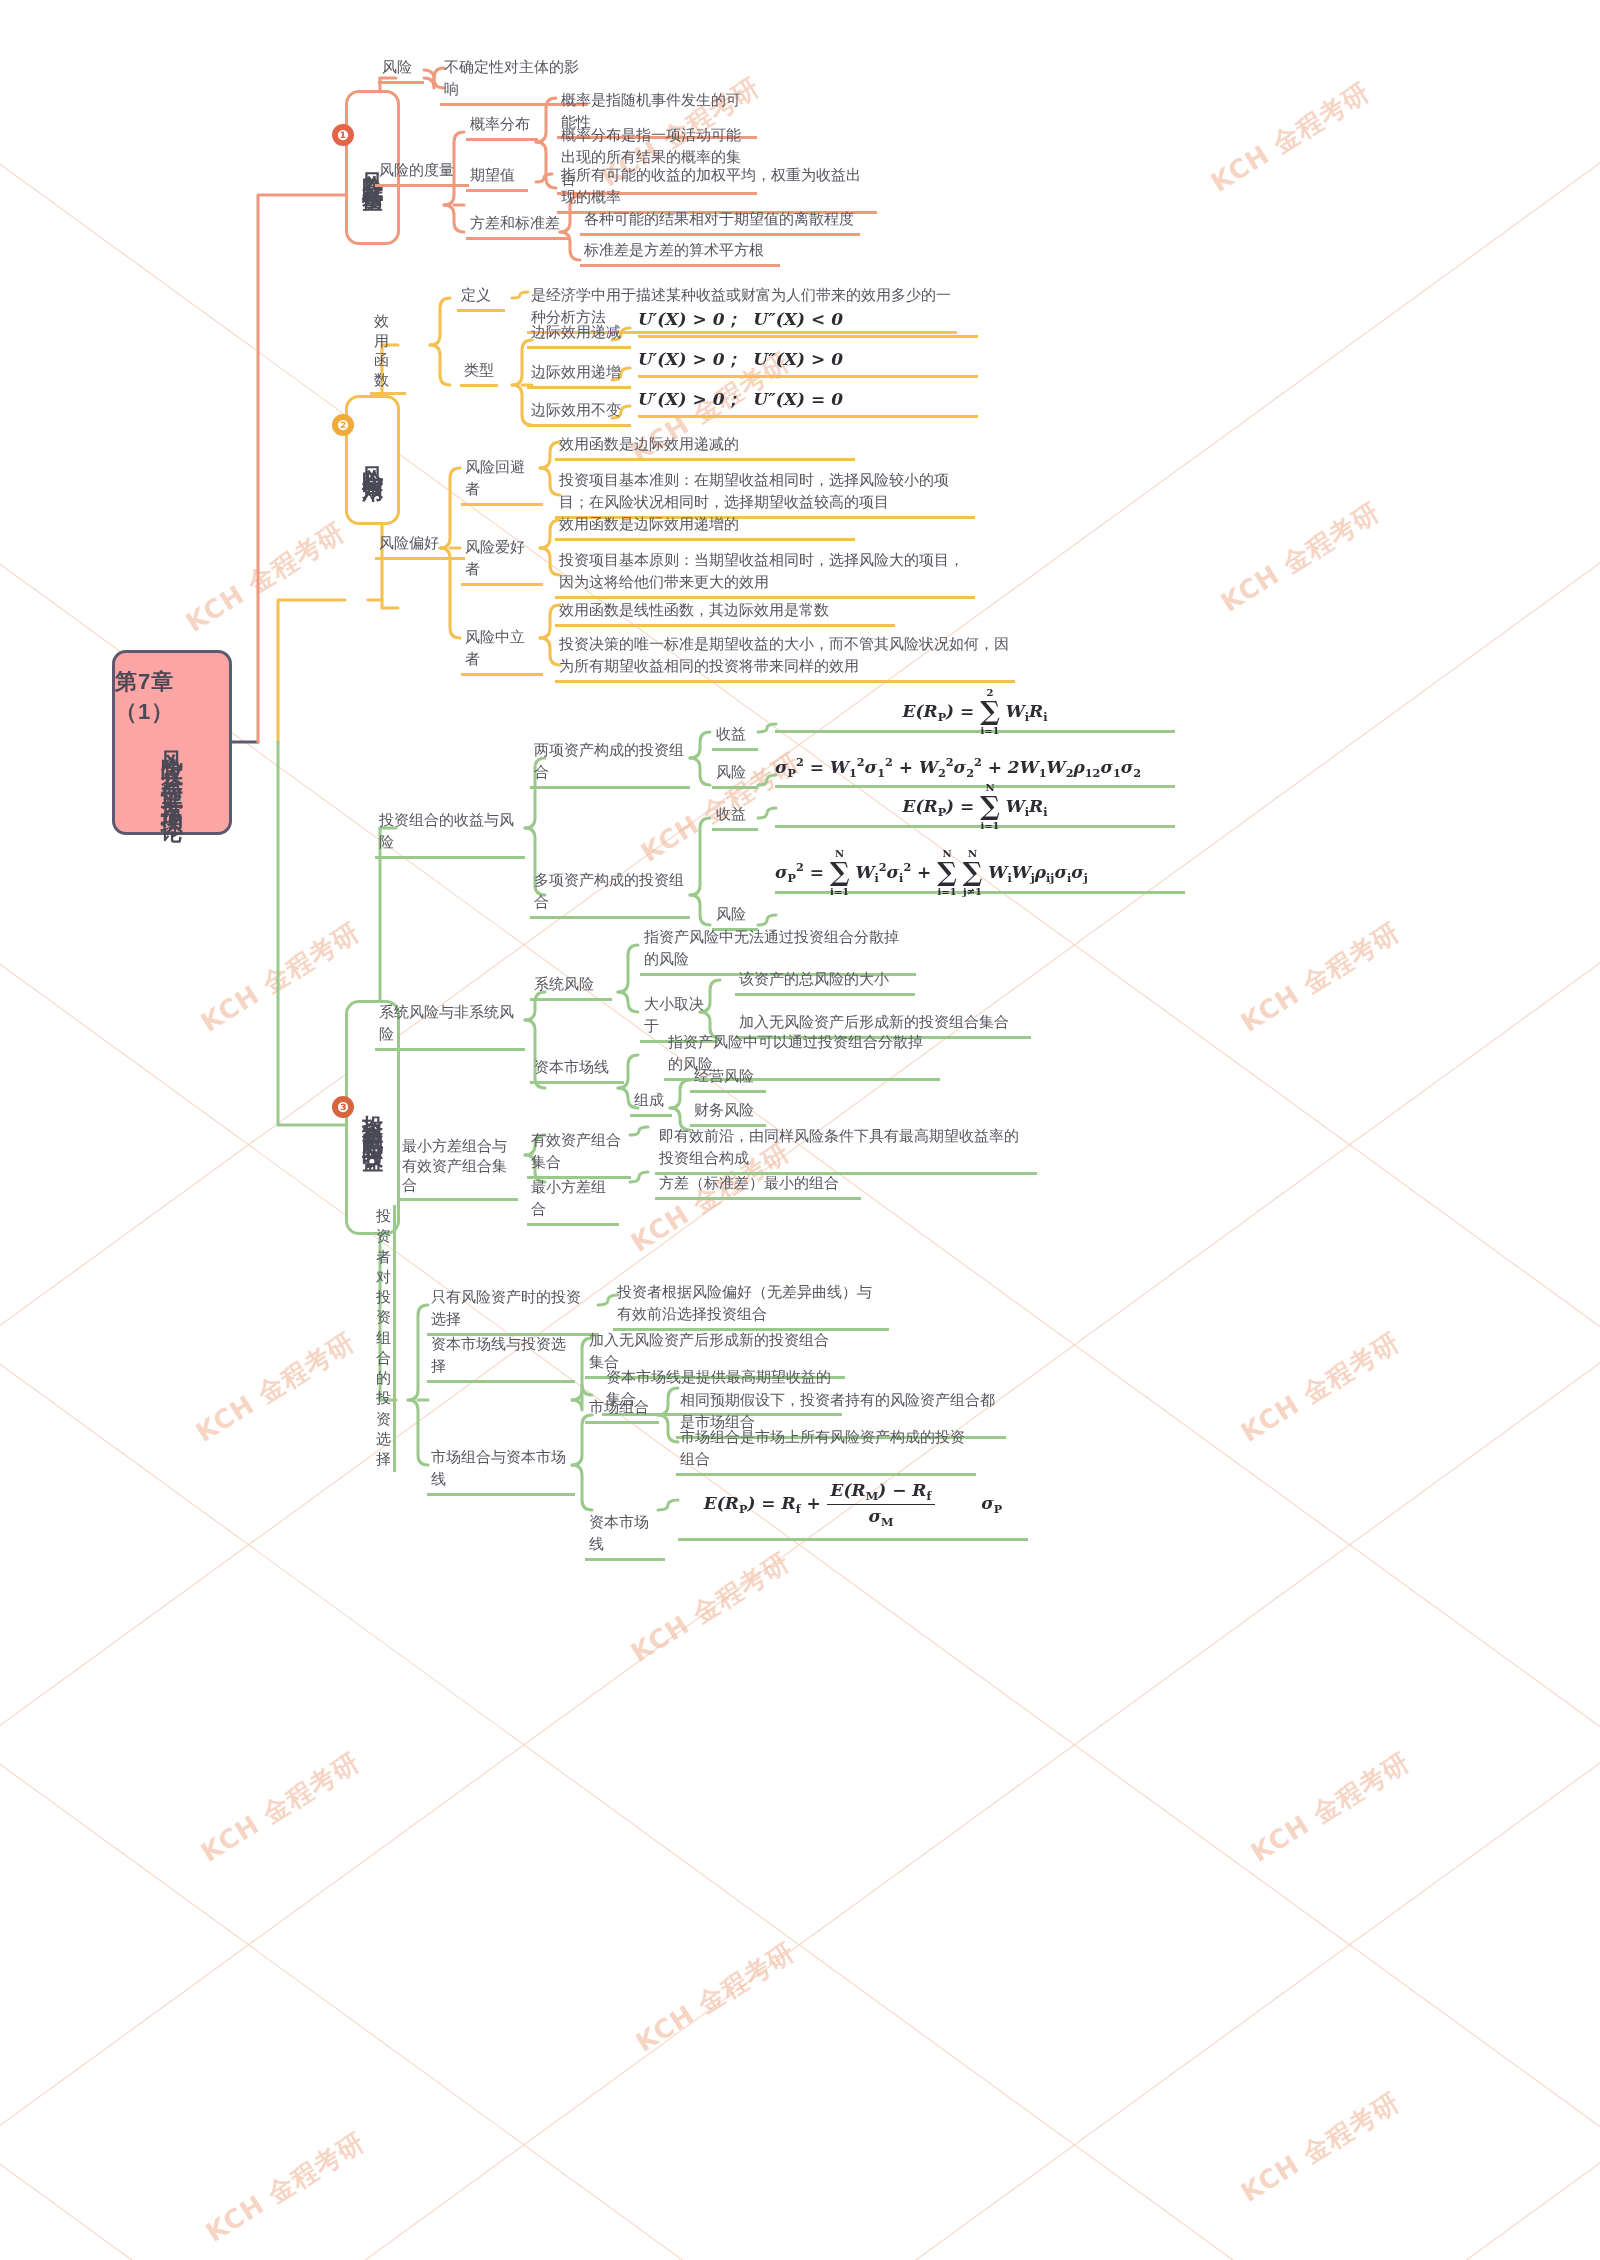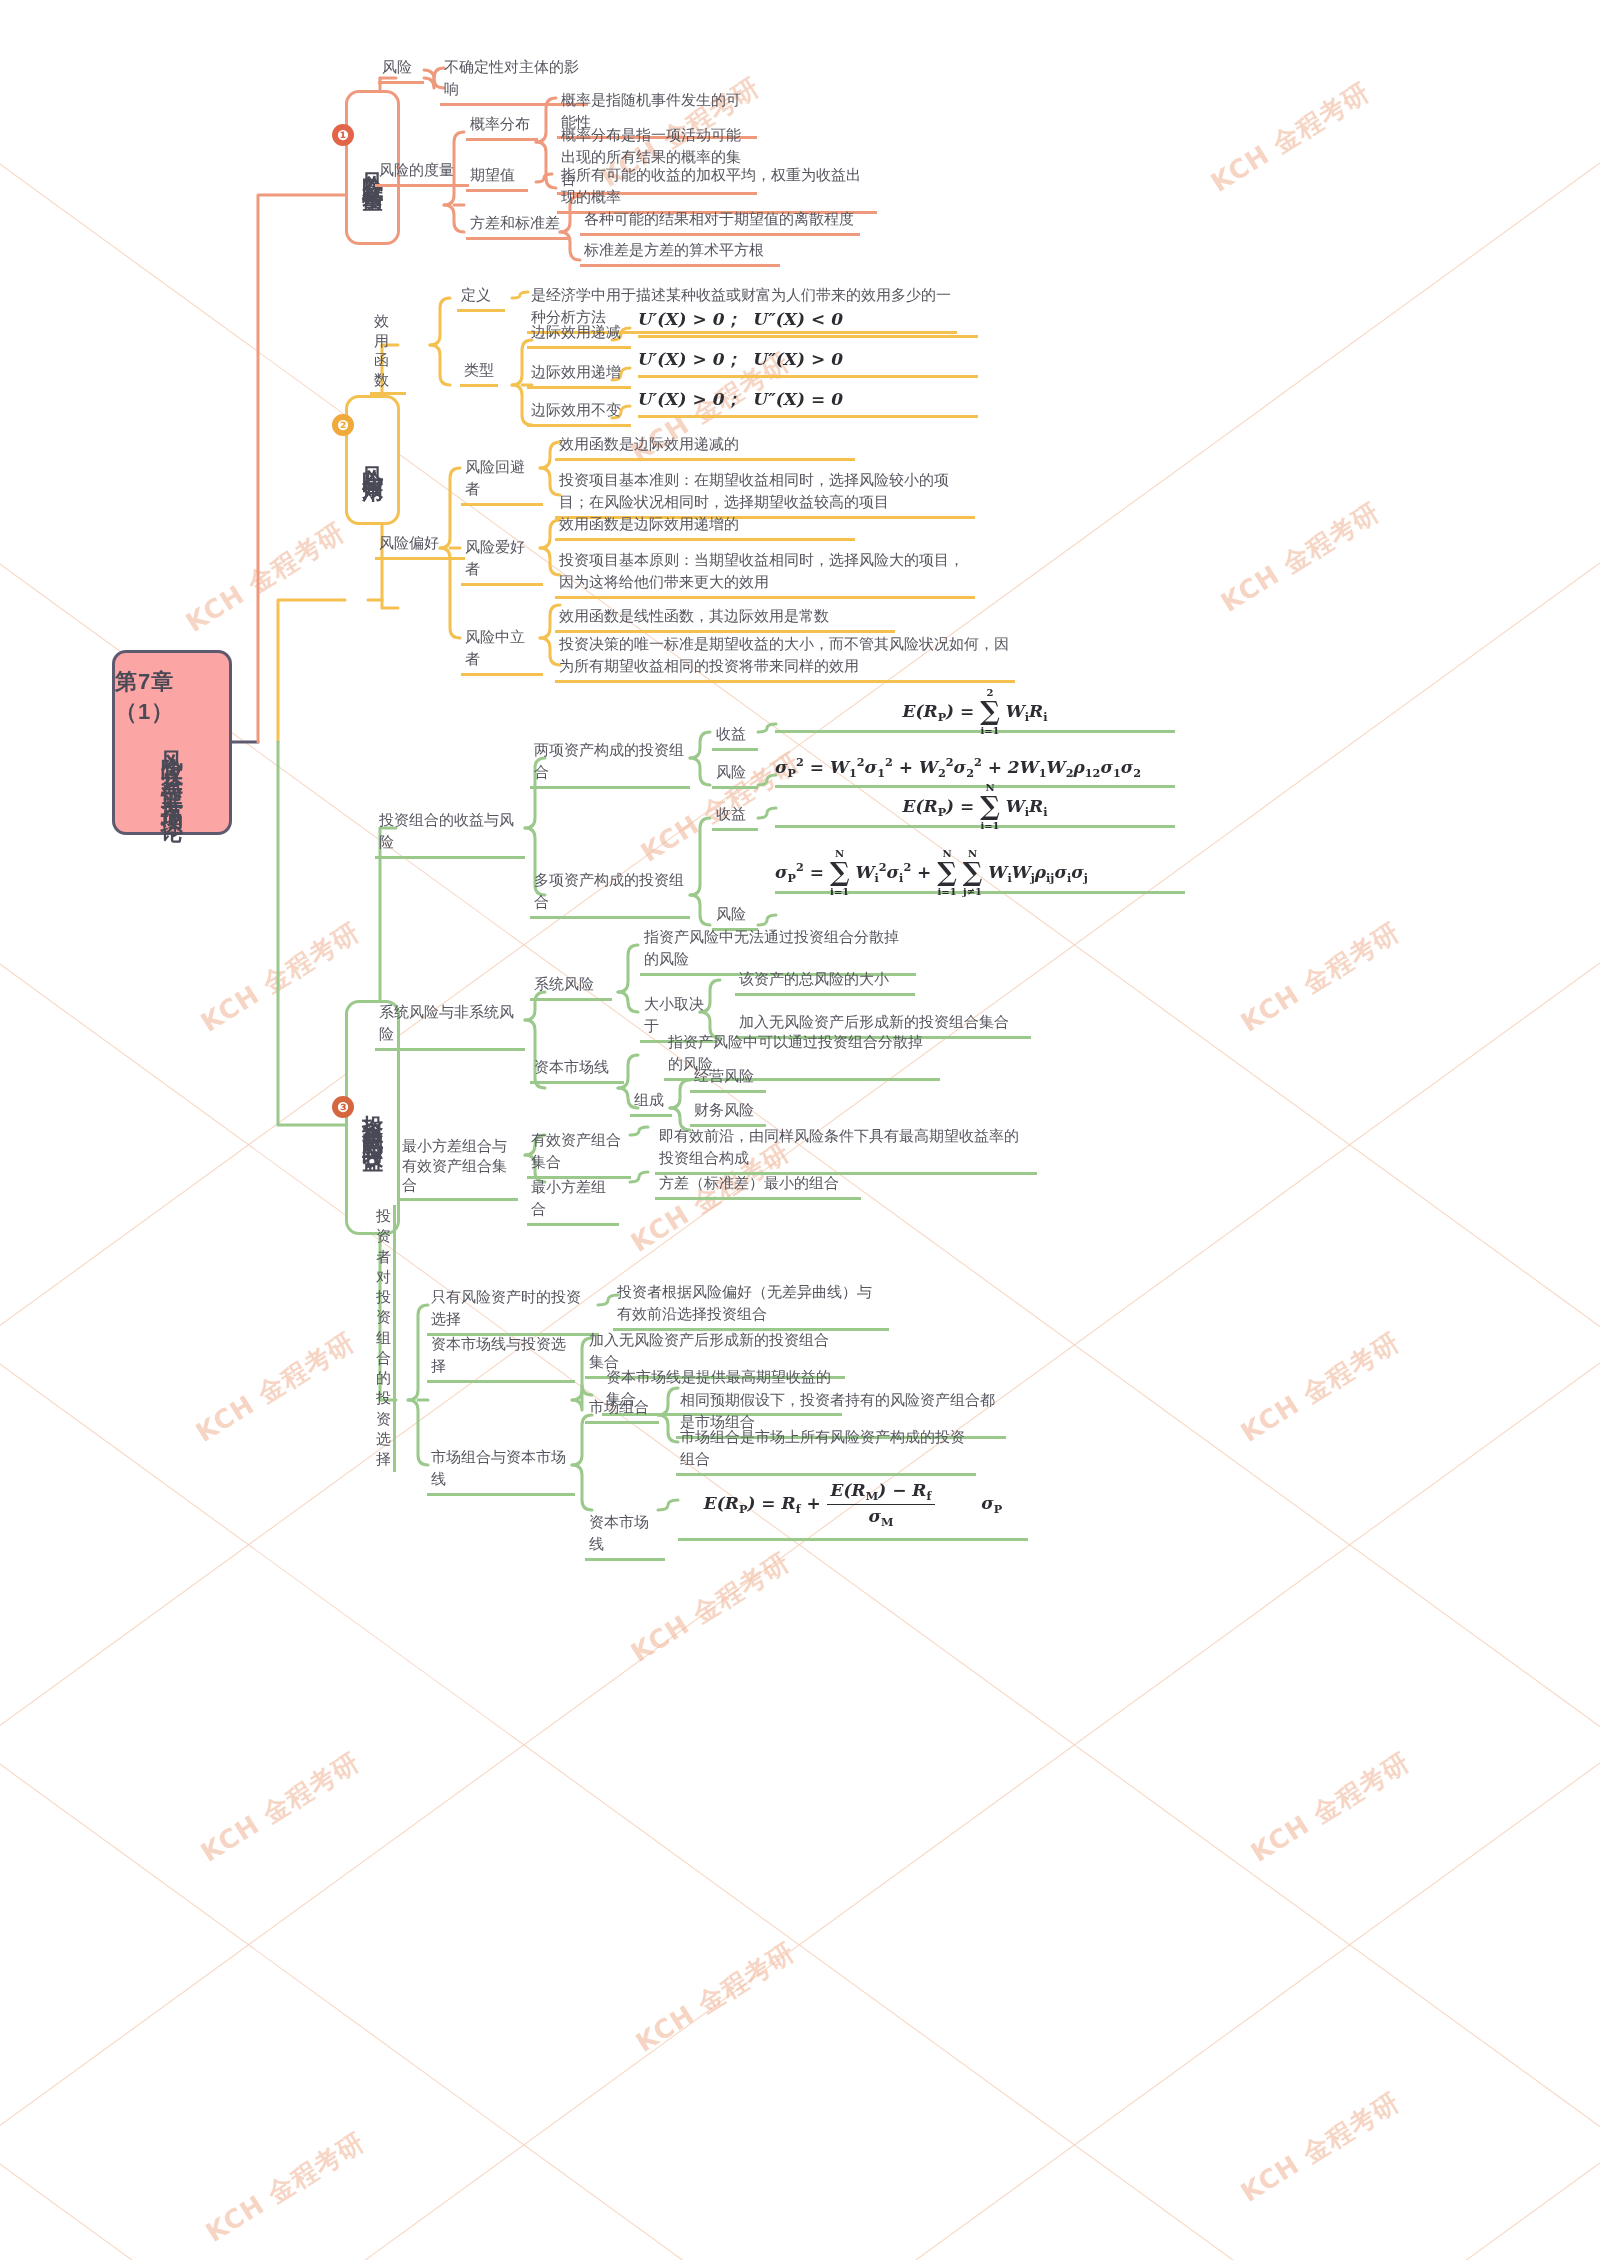--- a/index.html
+++ b/index.html
@@ -352,21 +352,21 @@
 
   <div class="node u2" style="left:461px; top:455px; width:82px;">风险回避者</div>
   <div class="node u2" style="left:555px; top:432px; width:300px;">效用函数是边际效用递减的</div>
   <div class="node u2" style="left:555px; top:468px; width:420px;">投资项目基本准则：在期望收益相同时，选择风险较小的项目；在风险状况相同时，选择期望收益较高的项目</div>
 
   <div class="node u2" style="left:461px; top:535px; width:82px;">风险爱好者</div>
   <div class="node u2" style="left:555px; top:512px; width:300px;">效用函数是边际效用递增的</div>
   <div class="node u2" style="left:555px; top:548px; width:420px;">投资项目基本原则：当期望收益相同时，选择风险大的项目，因为这将给他们带来更大的效用</div>
 
   <div class="node u2" style="left:461px; top:625px; width:82px;">风险中立者</div>
-  <div class="node u2" style="left:555px; top:598px; width:340px;margin-top:6px;">效用函数是线性函数，其边际效用是常数</div>
+  <div class="node u2" style="left:555px; top:598px; width:340px;">效用函数是线性函数，其边际效用是常数</div>
   <div class="node u2" style="left:555px; top:632px; width:460px;">投资决策的唯一标准是期望收益的大小，而不管其风险状况如何，因为所有期望收益相同的投资将带来同样的效用</div>
 
   <div class="node u3" style="left:375px; top:808px; width:150px;">投资组合的收益与风险</div>
 
   <div class="node u3" style="left:530px; top:738px; width:160px;">两项资产构成的投资组合</div>
   <div class="node u3" style="left:712px; top:722px; width:46px;">收益</div>
   <div class="node u3" style="left:712px; top:760px; width:46px;">风险</div>
 
   <div class="node u3" style="left:530px; top:868px; width:160px;">多项资产构成的投资组合</div>
   <div class="node u3" style="left:712px; top:802px; width:46px;">收益</div>

